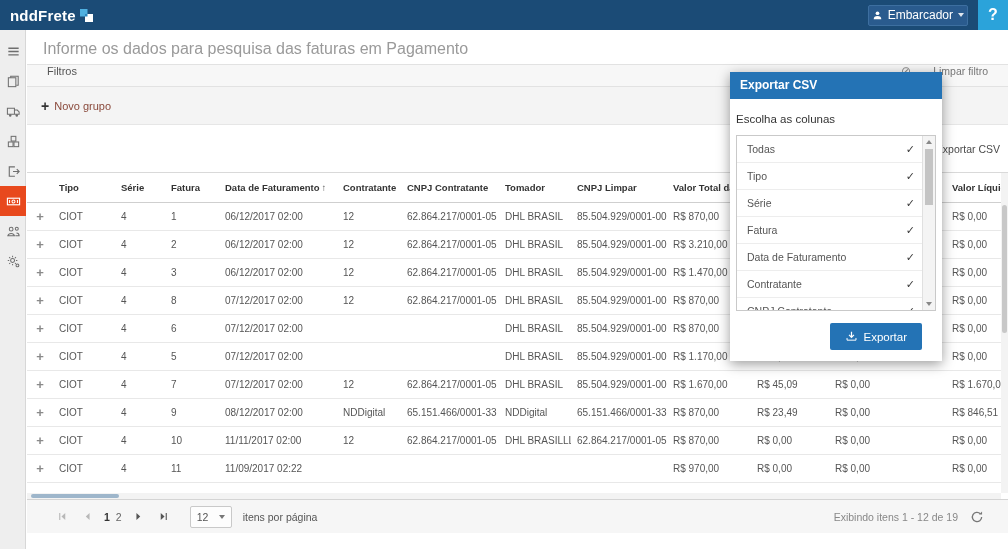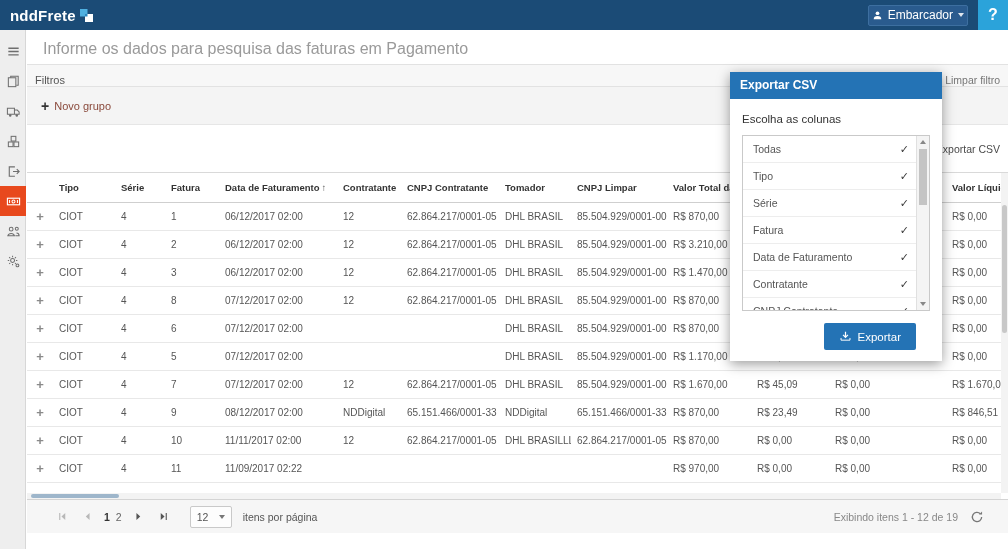--- a/index.html
+++ b/index.html
@@ -32,21 +32,21 @@
   .side-item svg { display:block; }
 
   
   .main { position:absolute; left:27px; top:30px; width:981px; height:519px; background:#fff; }
 
   .page-header { padding:7px 0 6px 16px; }
   .page-title { font-size:20px; line-height:22px; font-weight:400; color:#4d4d4d; }
   .page-sub { font-size:16px; color:#9a9a9a; margin-top:3px; }
 
   .filters-bar { height:23px; background:#f7f7f7; border-top:1px solid #e2e2e2; border-bottom:1px solid #e2e2e2;
-    display:flex; align-items:flex-end; justify-content:space-between; padding:0 8px; color:#555; font-size:11px; }
+    display:flex; align-items:flex-start; justify-content:space-between; padding:0 20px; color:#555; font-size:11px; }
   .clear-filter { display:flex; align-items:center; gap:22px; background:none; border:none;
     color:#767676; font-size:10.5px; }
   .clear-filter .icon-slash { font-size:12px; line-height:10px; color:#888; }
 
   .group-panel { height:38px; background:#f4f4f4; border-bottom:1px solid #e6e6e6;
     display:flex; align-items:center; padding-left:14px; }
   .new-group { display:flex; align-items:center; gap:5px; background:none; border:none;
     color:#8a4a3c; font-size:11px; }
   .new-group .plus-glyph { color:#333; font-weight:bold; font-size:14px; line-height:12px; }
 
@@ -84,21 +84,21 @@
   .page-size .caret-gray { width:0;height:0;border-left:3.5px solid transparent;border-right:3.5px solid transparent;
     border-top:4px solid #777; }
   .pager-right { margin-left:auto; display:flex; align-items:center; gap:12px; color:#888; font-size:10.5px; }
   .refresh-btn { background:none; border:none; color:#777; display:flex; align-items:center; }
 
   
   .dialog { position:absolute; left:730px; top:72px; width:212px; background:#fff; z-index:50;
     box-shadow:0 3px 12px rgba(0,0,0,.4); }
   .dialog-header { height:27px; line-height:27px; background:#2473b5; color:#fff;
     font-size:12px; font-weight:bold; padding:0 10px; }
-  .dialog-body { padding:12px 12px 11px;border-radius:32px; }
+  .dialog-body { padding:12px 6px 11px;border-radius:32px; }
   .dialog-sub { font-size:11.5px; color:#333; margin:2px 0 10px; }
   .col-list { position:relative; border:1px solid #c9c9c9; height:176px; overflow:hidden; }
   .col-opt { display:flex; align-items:center; justify-content:space-between; height:27px;
     padding:0 20px 0 10px; border-bottom:1px solid #ededed; font-size:10.5px; color:#555; cursor:pointer; }
   .opt-check { color:#3c3c3c; font-size:11px; }
   .list-scrollbar { position:absolute; right:0; top:0; bottom:0; width:13px; background:#f4f4f4;
     border-left:1px solid #e0e0e0; }
   .sb-up { width:0;height:0;border-left:3px solid transparent;border-right:3px solid transparent;
     border-bottom:4px solid #888; margin:4px auto 0; }
   .sb-down { width:0;height:0;border-left:3px solid transparent;border-right:3px solid transparent;

